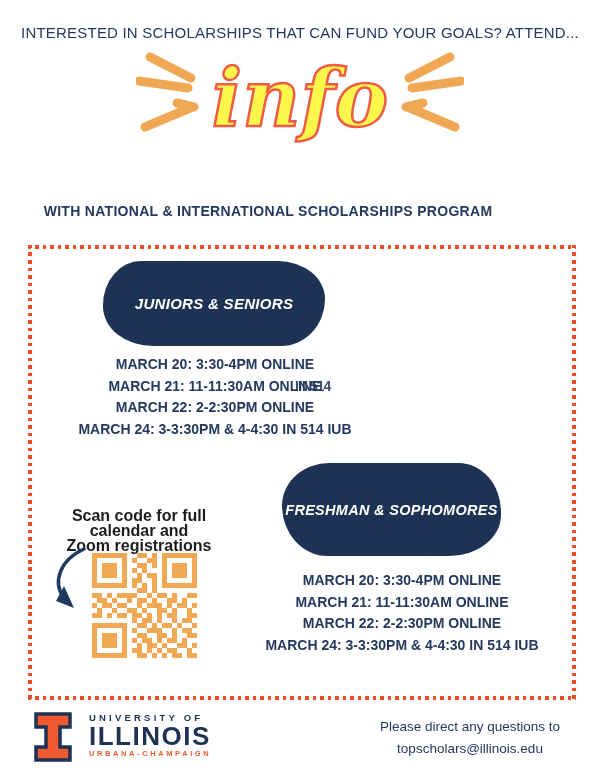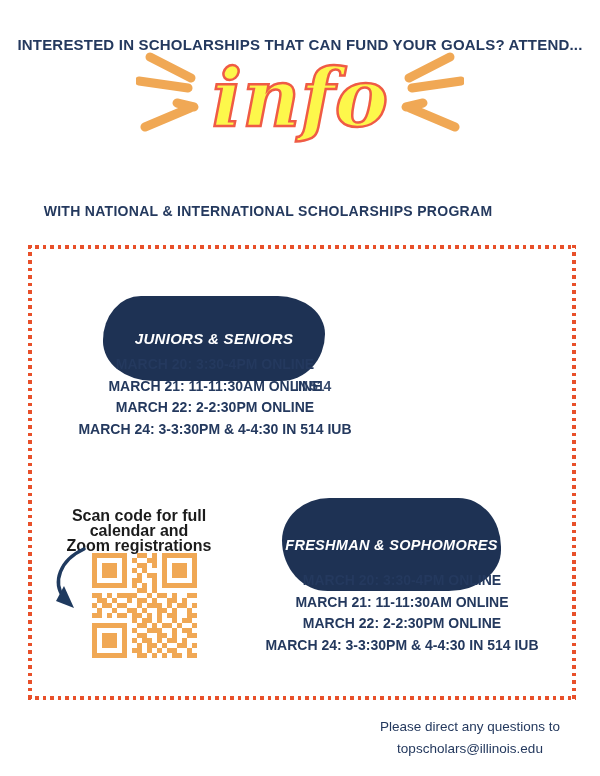--- a/index.html
+++ b/index.html
@@ -1,21 +1,21 @@
 <!DOCTYPE html>
 <html style="--navy_text: #24395e; --navy_dark: #1e3254; --yellow: #fdf74b; --red_outline: #ef5b45; --orange: #f0a855; --dot_border: #e8502a; --illinois_orange: #ef5a33; --page_bg: #ffffff;"><head>
 <meta charset="utf-8">
 <style>
   html,body{margin:0;padding:0;}
   body{background:#e9e9e9;font-family:"Liberation Sans",sans-serif;}
   .page{position:relative;width:600px;height:776px;background:#ffffff;margin:0 auto;overflow:hidden;}
 
   
-  .headline{position:absolute;top:36px;left:0;width:600px;text-align:center;
-    font-size:15px;font-weight:bold;color:var(--navy_text,#24395e);letter-spacing:.2px;}
+  .headline{position:absolute;top:24px;left:0;width:600px;text-align:center;
+    font-size:15px;font-weight:normal;color:var(--navy_text,#24395e);letter-spacing:.2px;}
 
   .title-word{position:absolute;left:0;width:600px;text-align:center;line-height:1;
     font-family:"DejaVu Serif",serif;font-style:italic;font-weight:bold;
     color:var(--yellow,#fdf74b);-webkit-text-stroke:2.5px var(--red_outline,#ef5b45);}
   .title-info{top:58px;font-size:80px;font-style:italic;}
   .title-sessions{top:120px;font-size:82px;letter-spacing:3px;}
 
   .rays{position:absolute;top:50px;width:72px;height:82px;}
   .rays-left{left:136px;}
   .rays-right{left:392px;transform:scaleX(-1);}
@@ -29,21 +29,21 @@
   .dot-v{position:absolute;width:3.5px;top:245px;height:455px;
     background:repeating-linear-gradient(to bottom,var(--dot_border,#e8502a) 0 3.5px,transparent 3.5px 7.5px);}
   .dot-top{top:245px;}
   .dot-bottom{top:696px;}
   .dot-left{left:28px;}
   .dot-right{left:572px;}
 
   
   .pill{position:absolute;display:flex;align-items:center;justify-content:center;
     background:var(--navy_dark,#1e3254);color:#ffffff;font-style:italic;font-weight:bold;
-    text-align:center;letter-spacing:.3px;margin-top:35px;}
+    text-align:center;letter-spacing:.3px;}
   .pill-juniors{left:103px;top:261px;width:222px;height:85px;font-size:15px;
     border-radius:50px 62px 58px 66px / 58px 50px 62px 52px;}
   .pill-freshman{left:282px;top:463px;width:219px;height:93px;font-size:14.5px;
     border-radius:58px 52px 64px 56px / 52px 60px 50px 62px;}
 
   
   .dates{position:absolute;text-align:center;font-weight:bold;
     color:var(--navy_text,#24395e);font-size:14px;line-height:21.5px;}
   .dates-juniors{left:25px;top:354px;width:380px;}
   .dates-freshman{left:222px;top:570px;width:360px;}
@@ -574,18 +574,28 @@
   <div class="dates dates-freshman">
     <div>
 
     <div>MARCH 20: 3:30-4PM ONLINE</div>
         <div>MARCH 21: 11-11:30AM ONLINE</div>
         <div>MARCH 22: 2-2:30PM ONLINE</div>
         <div>MARCH 24: 3-3:30PM &amp; 4-4:30 IN 514 IUB</div>
       </div>
   </div>
 
+  <div class="logo">
+    <svg class="block-i" viewBox="0 0 40 52">
+      <path d="M3 3 H37 V16 H27 V36 H37 V49 H3 V36 H13 V16 H3 Z" fill="#ef5a33" stroke="#1e3254" stroke-width="3.5" stroke-linejoin="miter"></path>
+    </svg>
+    <div class="logo-text">
+      <div class="logo-line1">UNIVERSITY OF</div>
+      <div class="logo-line2">ILLINOIS</div>
+      <div class="logo-line3">URBANA-CHAMPAIGN</div>
+    </div>
+  </div>
   <div class="contact">
     <div>Please direct any questions to</div>
     <div>topscholars@illinois.edu</div>
   </div>
 
 </div>
 
 </body></html>

